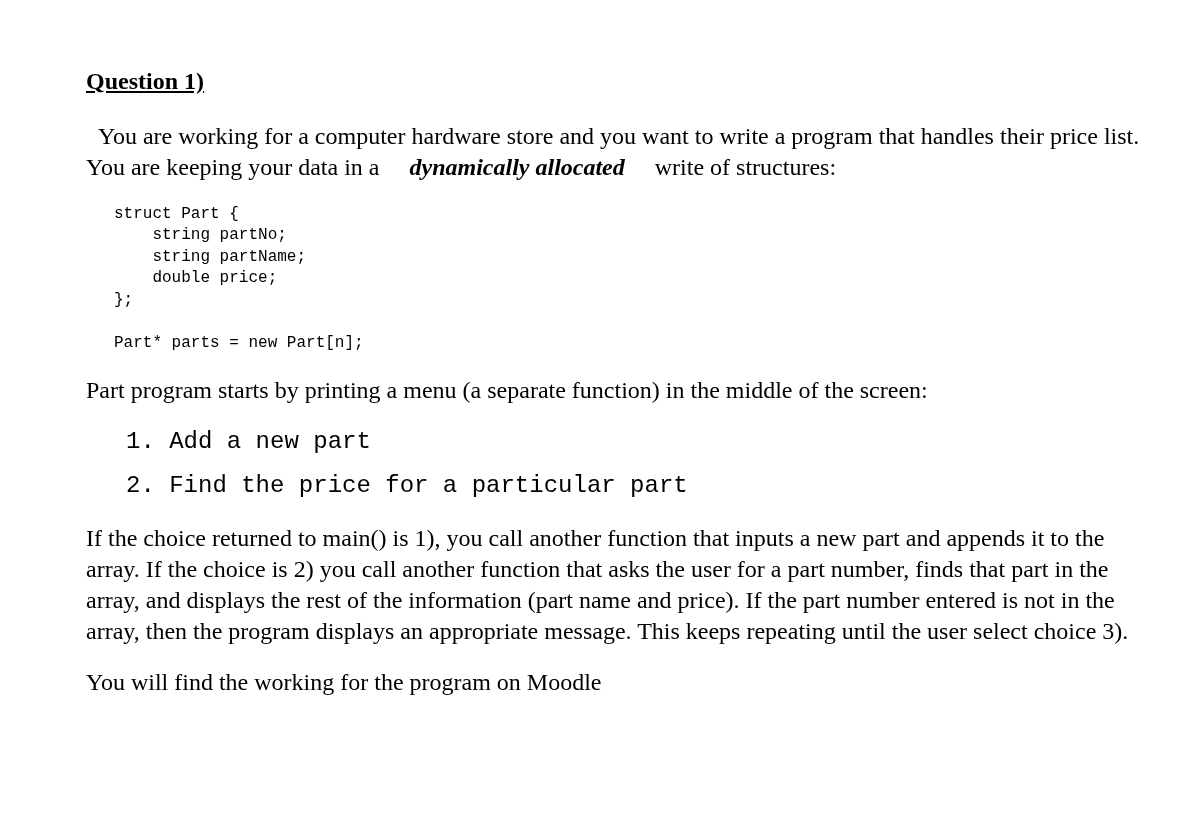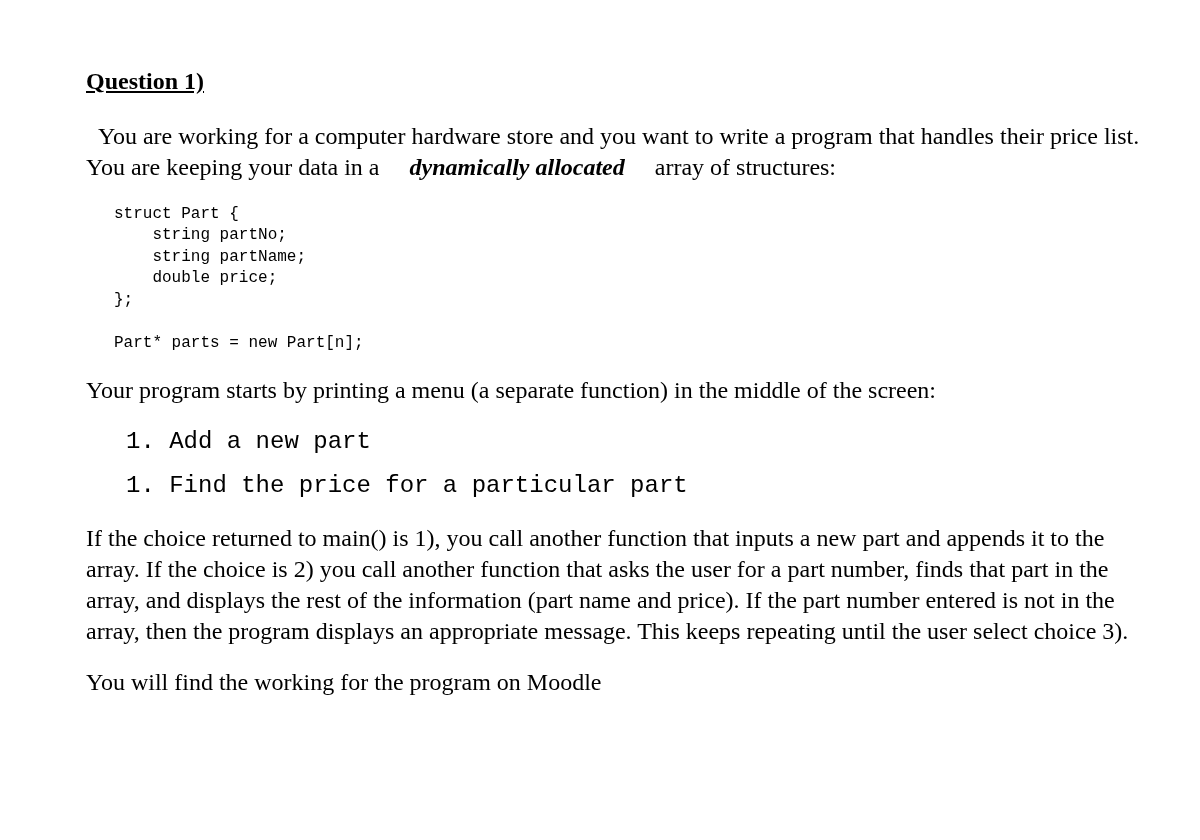--- a/index.html
+++ b/index.html
@@ -45,33 +45,33 @@
       line-height: 1.35;
       font-family: Liberation Mono, monospace;
     }
   </style>
 </head>
 <body>
 
 <div class="heading">Question 1)</div>
 
 <p class="paragraph">
-  <span>You are working for a computer hardware store and you want to write a program that handles their price list. You are keeping your data in a </span><span class="bold-italic">dynamically allocated</span><span> array of structures:</span>
+  <span>You are working for a computer hardware store and you want to write a program that handles their price list. You are keeping your data in a </span><span class="bold-italic">dynamically allocated</span><span> write of structures:</span>
 </p>
 
 <div class="code-block">struct Part {
     string partNo;
     string partName;
     double price;
 };
 
 Part* parts = new Part[n];</div>
 
-<p class="paragraph">Your program starts by printing a menu (a separate function) in the middle of the screen:</p>
+<p class="paragraph">Part program starts by printing a menu (a separate function) in the middle of the screen:</p>
 
 <ul class="menu-list">
   <li>1. Add a new part</li>
-  <li>1. Find the price for a particular part</li>
+  <li>2. Find the price for a particular part</li>
 </ul>
 
 <p class="paragraph">If the choice returned to main() is 1), you call another function that inputs a new part and appends it to the array. If the choice is 2) you call another function that asks the user for a part number, finds that part in the array, and displays the rest of the information (part name and price). If the part number entered is not in the array, then the program displays an appropriate message. This keeps repeating until the user select choice 3).</p>
 
 <p class="paragraph">You will find the working for the program on Moodle</p>
 
 </body></html>

